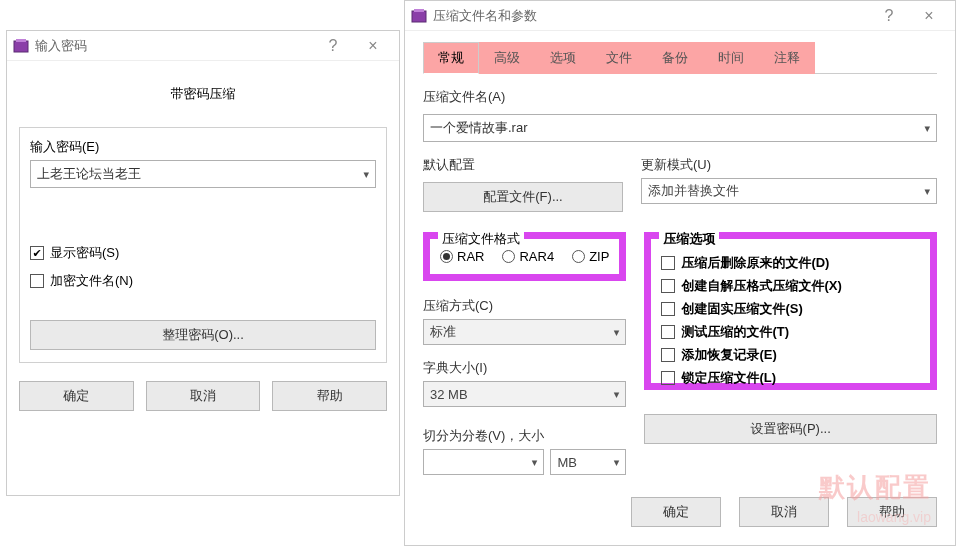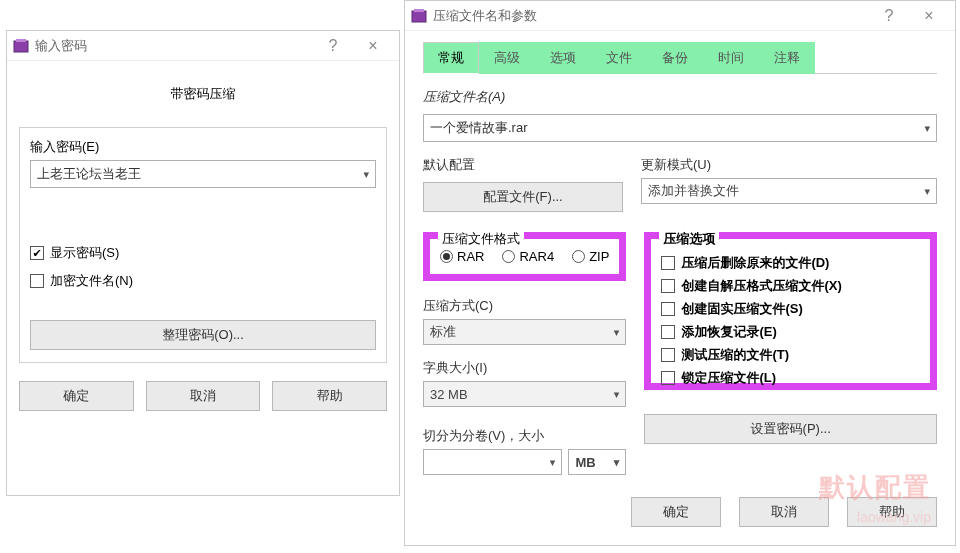--- a/index.html
+++ b/index.html
@@ -47,21 +47,21 @@
   .pwd-btn-row { display: flex; justify-content: space-between; margin-top: 18px; gap: 12px; }
   .pwd-btn-row .btn { flex: 1; }
 
   
   #arc-dialog { left: 404px; top: 0; width: 552px; height: 546px; }
   #arc-body { padding: 0 18px 12px 18px; }
 
   .tabs { display: flex; border-bottom: 1px solid #ccc; margin-top: 10px; }
   .tab {
     padding: 6px 14px; border: 1px solid transparent; border-bottom: none;
-    color: #555; position: relative; top: 1px; background: #86efac;
+    color: #555; position: relative; top: 1px; background: #fca5a5;
   }
   .tab.active {
     border-color: #ccc; border-bottom: 1px solid #fff; color: #000;
   }
 
   .row { display: flex; align-items: center; }
   .small-label { color: #333; margin-bottom: 4px; }
 
   .fieldset {
     border: 7px solid #d946ef; padding: 10px 10px 10px 10px; position: relative; margin-top: 6px;
@@ -90,21 +90,21 @@
   .select.light { background: #fff; }
   .select .chev { font-size: 11px; color: #555; }
 
   .opt-check { display: flex; align-items: center; margin: 5px 0; }
   .opt-check .box {
     width: 14px; height: 14px; border: 1px solid #555; margin-right: 6px;
   }
 
   .split-row { display:flex; gap:6px; align-items:center; }
   .split-row .sel-a { flex:1; }
-  .split-row .sel-b { width:58px;font-weight:bold; }
+  .split-row .sel-b { width:76px; }
 
   .arc-btn-row { display:flex; justify-content:flex-end; gap:18px; margin-top:22px; }
 
   .watermark {
     position:absolute; right:24px; bottom:40px; color:#f5a0a0; font-size:26px; font-weight:700;
     opacity:0.55; letter-spacing:2px; pointer-events:none;
   }
   .watermark-sub {
     position:absolute; right:24px; bottom:20px; color:#f5b8b8; font-size:14px;
     opacity:0.5; pointer-events:none;
@@ -185,21 +185,21 @@
     <div class="tabs">
       <div class="tab active"><span>常规</span></div>
       <div class="tab"><span>高级</span></div>
       <div class="tab"><span>选项</span></div>
       <div class="tab"><span>文件</span></div>
       <div class="tab"><span>备份</span></div>
       <div class="tab"><span>时间</span></div>
       <div class="tab"><span>注释</span></div>
     </div>
 
-    <div style="display:flex; justify-content:space-between; align-items:flex-end; margin-top:14px;font-style:italic;">
+    <div style="display:flex; justify-content:space-between; align-items:flex-end; margin-top:14px;">
       <div class="small-label">压缩文件名(A)</div>
     </div>
     <div class="combo" style="margin-top:4px;">
       <span>一个爱情故事.rar</span>
       <span class="chev">▾</span>
     </div>
 
     <div class="row" style="gap:18px; margin-top:14px; align-items:flex-start;">
       <div style="flex:0 0 200px;">
         <div class="small-label">默认配置</div>
@@ -280,25 +280,25 @@
           <div class="opt-check">
               <span class="box"></span>
               <span>创建自解压格式压缩文件(X)</span>
             </div>
           <div class="opt-check">
               <span class="box"></span>
               <span>创建固实压缩文件(S)</span>
             </div>
           <div class="opt-check">
               <span class="box"></span>
+              <span>测试压缩的文件(T)</span>
+            </div>
+          <div class="opt-check">
+              <span class="box"></span>
               <span>添加恢复记录(E)</span>
-            </div>
-          <div class="opt-check">
-              <span class="box"></span>
-              <span>测试压缩的文件(T)</span>
             </div>
           <div class="opt-check">
               <span class="box"></span>
               <span>锁定压缩文件(L)</span>
             </div>
         </div>
 
         <div class="btn btn-wide" style="margin-top:24px;">
           <span>设置密码(P)...</span>
         </div>

